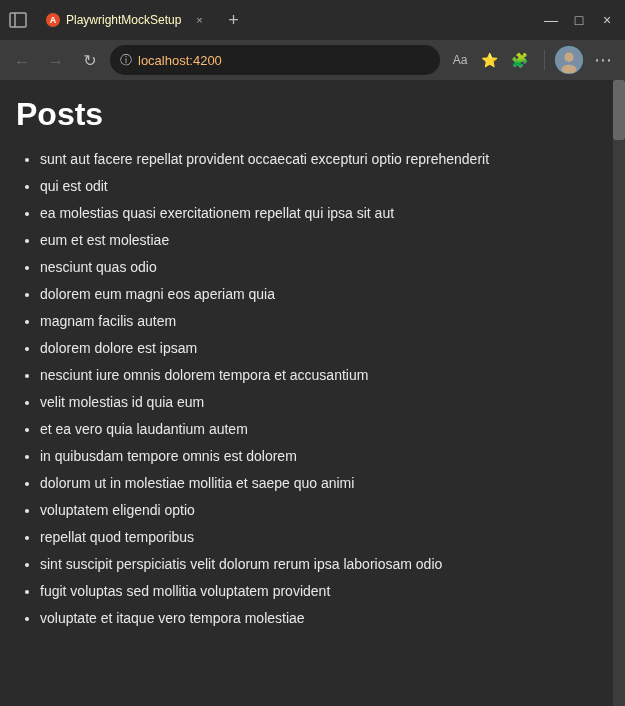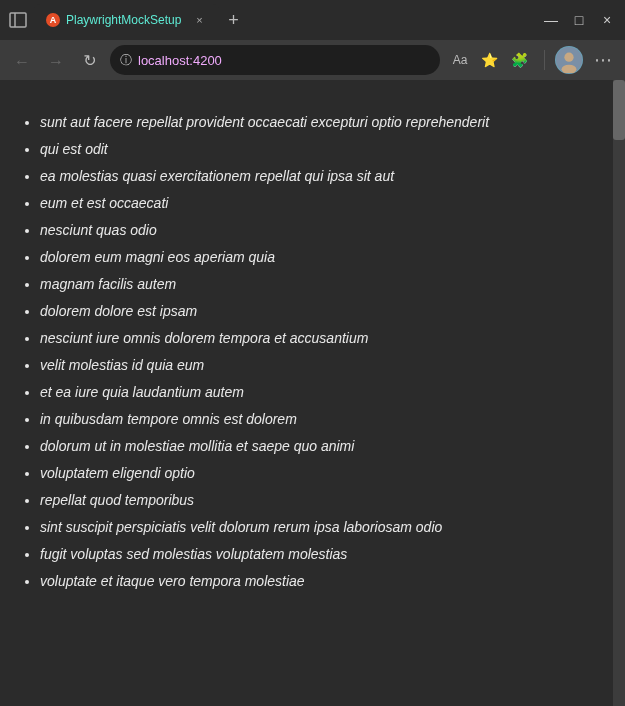--- a/index.html
+++ b/index.html
@@ -65,21 +65,21 @@
       display: flex;
       align-items: center;
       justify-content: center;
       font-size: 9px;
       color: white;
       font-weight: bold;
     }
 
     .tab-title {
       font-size: 12px;
-      color: #5eead4;
+      color: #fef9c3;
       white-space: nowrap;
       overflow: hidden;
       text-overflow: ellipsis;
     }
 
     .tab-close {
       width: 16px;
       height: 16px;
       display: flex;
       align-items: center;
@@ -162,21 +162,21 @@
       height: 30px;
     }
 
     .address-info-icon {
       color: #bbb;
       font-size: 12px;
       flex-shrink: 0;
     }
 
     .address-text {
-      color: #f0abfc;
+      color: #fdba74;
       font-size: 13px;
       flex: 1;
     }
 
     .address-actions {
       display: flex;
       align-items: center;
       gap: 2px;
     }
 
@@ -270,21 +270,20 @@
     .posts-list {
       margin-top: 16px;
       padding-left: 24px;
       color: #e8e8e8;
     }
 
     .posts-list li {
       margin-bottom: 6px;
       font-size: 14px;
       line-height: 1.5;
-      font-style: italic;
     }
 
     .browser-wrapper {
       position: relative;
       width: 625px;
     }
   </style>
 </head>
 <body>
 
@@ -349,37 +348,38 @@
       </svg>
     </div>
 
     <div class="menu-btn">⋯</div>
   </div>
 
   <div class="scroll-track"></div>
   <div class="scroll-thumb"></div>
 
   <div class="page-content">
+    <h1 class="page-title">Posts</h1>
 
 
     <ul class="posts-list" id="posts-list">
     <li>sunt aut facere repellat provident occaecati excepturi optio reprehenderit</li>
         <li>qui est odit</li>
         <li>ea molestias quasi exercitationem repellat qui ipsa sit aut</li>
-        <li>eum et est occaecati</li>
+        <li>eum et est molestiae</li>
         <li>nesciunt quas odio</li>
         <li>dolorem eum magni eos aperiam quia</li>
         <li>magnam facilis autem</li>
         <li>dolorem dolore est ipsam</li>
         <li>nesciunt iure omnis dolorem tempora et accusantium</li>
         <li>velit molestias id quia eum</li>
-        <li>et ea iure quia laudantium autem</li>
+        <li>et ea vero quia laudantium autem</li>
         <li>in quibusdam tempore omnis est dolorem</li>
         <li>dolorum ut in molestiae mollitia et saepe quo animi</li>
         <li>voluptatem eligendi optio</li>
         <li>repellat quod temporibus</li>
         <li>sint suscipit perspiciatis velit dolorum rerum ipsa laboriosam odio</li>
-        <li>fugit voluptas sed molestias voluptatem molestias</li>
+        <li>fugit voluptas sed mollitia voluptatem provident</li>
         <li>voluptate et itaque vero tempora molestiae</li>
       </ul>
   </div>
 
 </div>
 
 </body></html>

